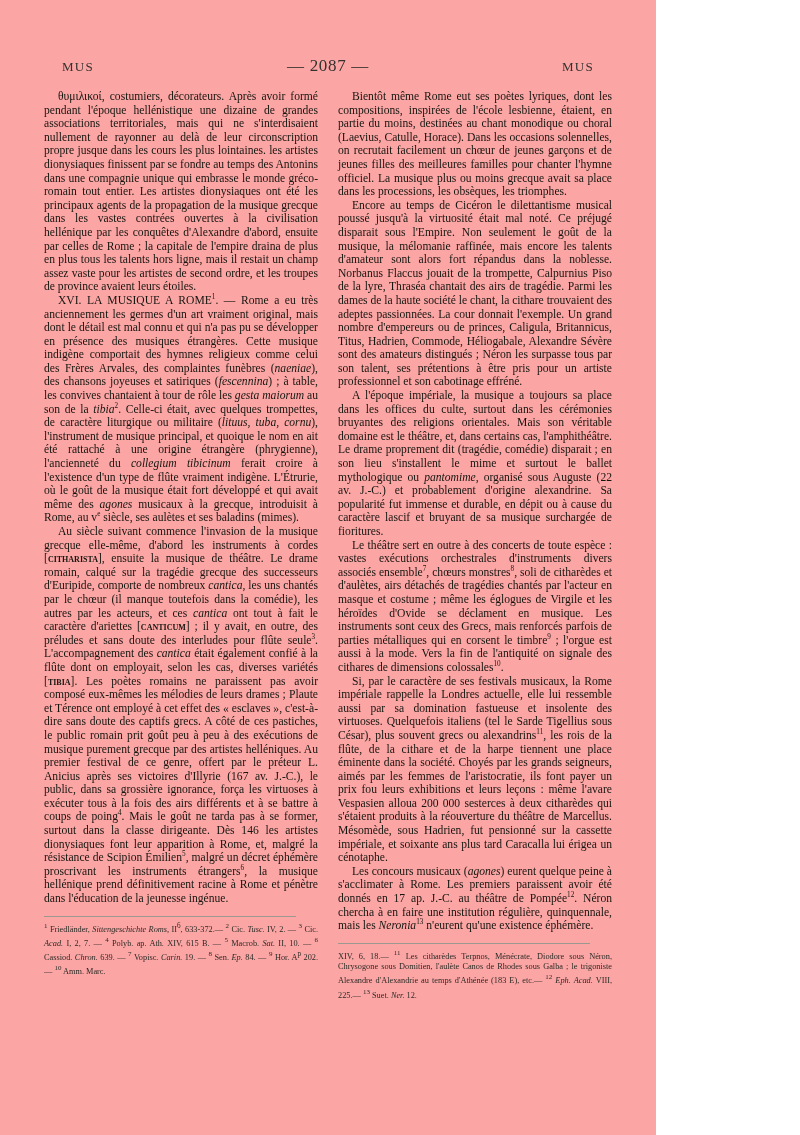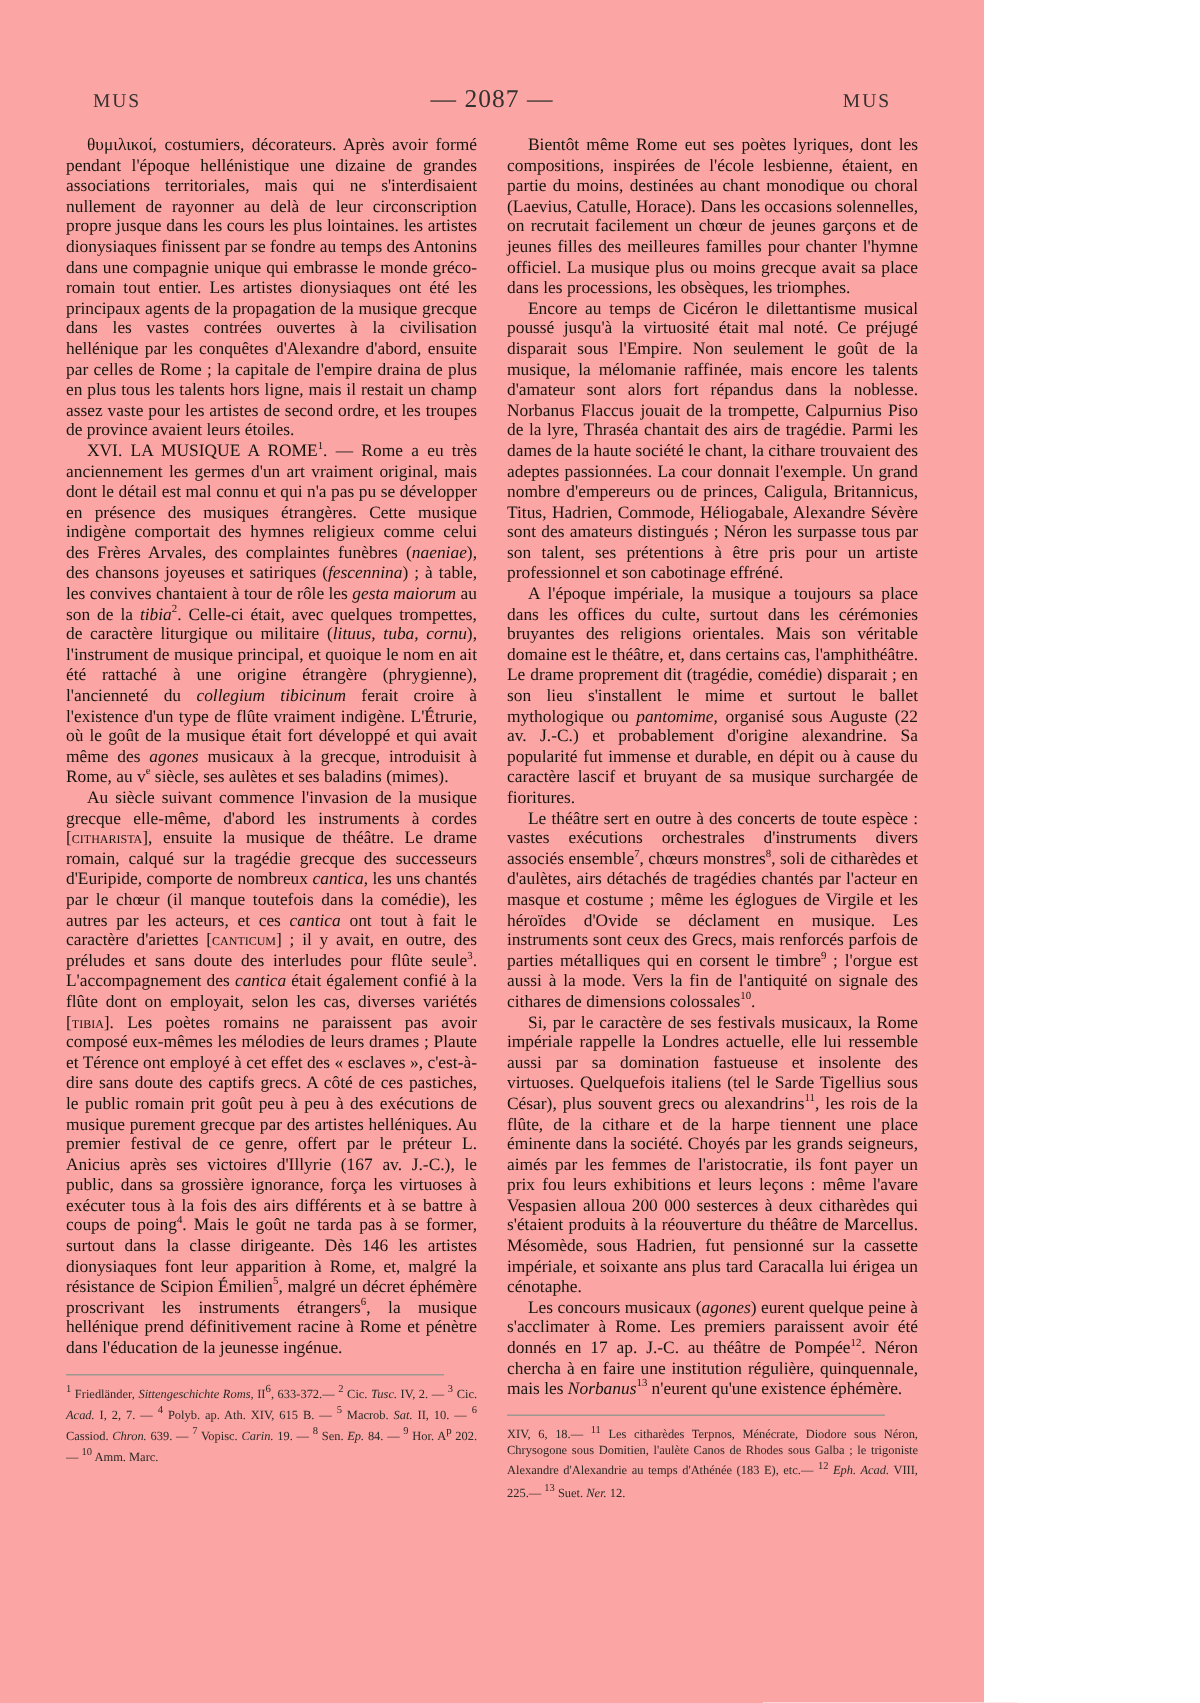--- a/index.html
+++ b/index.html
@@ -58,20 +58,21 @@
     text-indent: 14px;
     hyphens: auto;
     -webkit-hyphens: auto;
     color: #16160f;
   }
   p.body + p.body {
     margin-top: 0px;
   }
   .sc {
     font-variant: small-caps;
+    font-weight: bold;
   }
   .it {
     font-style: italic;
   }
   .notes-wrap {
     margin-top: 10px;
   }
   .notes-rule {
     border: 0;
     border-top: 1px solid #9a9890;
@@ -117,21 +118,21 @@
         <div class="notes"><span class="n">1</span> Friedländer, <span class="it">Sittengeschichte Roms,</span> II<sup>6</sup>, 633-372.— <span class="n">2</span> Cic. <span class="it">Tusc.</span> IV, 2. — <span class="n">3</span> Cic. <span class="it">Acad.</span> I, 2, 7. — <span class="n">4</span> Polyb. ap. Ath. XIV, 615 B. — <span class="n">5</span> Macrob. <span class="it">Sat.</span> II, 10. — <span class="n">6</span> Cassiod. <span class="it">Chron.</span> 639. — <span class="n">7</span> Vopisc. <span class="it">Carin.</span> 19. — <span class="n">8</span> Sen. <span class="it">Ep.</span> 84. — <span class="n">9</span> Hor. A<sup>p</sup> 202. — <span class="n">10</span> Amm. Marc.</div>
       </div>
     </div>
 
     <div class="col">
       <p class="body">Bientôt même Rome eut ses poètes lyriques, dont les compositions, inspirées de l'école lesbienne, étaient, en partie du moins, destinées au chant monodique ou choral (Laevius, Catulle, Horace). Dans les occasions solennelles, on recrutait facilement un chœur de jeunes garçons et de jeunes filles des meilleures familles pour chanter l'hymne officiel. La musique plus ou moins grecque avait sa place dans les processions, les obsèques, les triomphes.</p>
       <p class="body">Encore au temps de Cicéron le dilettantisme musical poussé jusqu'à la virtuosité était mal noté. Ce préjugé disparait sous l'Empire. Non seulement le goût de la musique, la mélomanie raffinée, mais encore les talents d'amateur sont alors fort répandus dans la noblesse. Norbanus Flaccus jouait de la trompette, Calpurnius Piso de la lyre, Thraséa chantait des airs de tragédie. Parmi les dames de la haute société le chant, la cithare trouvaient des adeptes passionnées. La cour donnait l'exemple. Un grand nombre d'empereurs ou de princes, Caligula, Britannicus, Titus, Hadrien, Commode, Héliogabale, Alexandre Sévère sont des amateurs distingués ; Néron les surpasse tous par son talent, ses prétentions à être pris pour un artiste professionnel et son cabotinage effréné.</p>
       <p class="body">A l'époque impériale, la musique a toujours sa place dans les offices du culte, surtout dans les cérémonies bruyantes des religions orientales. Mais son véritable domaine est le théâtre, et, dans certains cas, l'amphithéâtre. Le drame proprement dit (tragédie, comédie) disparait ; en son lieu s'installent le mime et surtout le ballet mythologique ou <span class="it">pantomime</span>, organisé sous Auguste (22 av. J.-C.) et probablement d'origine alexandrine. Sa popularité fut immense et durable, en dépit ou à cause du caractère lascif et bruyant de sa musique surchargée de fioritures.</p>
       <p class="body">Le théâtre sert en outre à des concerts de toute espèce : vastes exécutions orchestrales d'instruments divers associés ensemble<sup>7</sup>, chœurs monstres<sup>8</sup>, soli de citharèdes et d'aulètes, airs détachés de tragédies chantés par l'acteur en masque et costume ; même les églogues de Virgile et les héroïdes d'Ovide se déclament en musique. Les instruments sont ceux des Grecs, mais renforcés parfois de parties métalliques qui en corsent le timbre<sup>9</sup> ; l'orgue est aussi à la mode. Vers la fin de l'antiquité on signale des cithares de dimensions colossales<sup>10</sup>.</p>
       <p class="body">Si, par le caractère de ses festivals musicaux, la Rome impériale rappelle la Londres actuelle, elle lui ressemble aussi par sa domination fastueuse et insolente des virtuoses. Quelquefois italiens (tel le Sarde Tigellius sous César), plus souvent grecs ou alexandrins<sup>11</sup>, les rois de la flûte, de la cithare et de la harpe tiennent une place éminente dans la société. Choyés par les grands seigneurs, aimés par les femmes de l'aristocratie, ils font payer un prix fou leurs exhibitions et leurs leçons : même l'avare Vespasien alloua 200 000 sesterces à deux citharèdes qui s'étaient produits à la réouverture du théâtre de Marcellus. Mésomède, sous Hadrien, fut pensionné sur la cassette impériale, et soixante ans plus tard Caracalla lui érigea un cénotaphe.</p>
-      <p class="body">Les concours musicaux (<span class="it">agones</span>) eurent quelque peine à s'acclimater à Rome. Les premiers paraissent avoir été donnés en 17 ap. J.-C. au théâtre de Pompée<sup>12</sup>. Néron chercha à en faire une institution régulière, quinquennale, mais les <span class="it">Norbanus</span><sup>13</sup> n'eurent qu'une existence éphémère.</p>
+      <p class="body">Les concours musicaux (<span class="it">agones</span>) eurent quelque peine à s'acclimater à Rome. Les premiers paraissent avoir été donnés en 17 ap. J.-C. au théâtre de Pompée<sup>12</sup>. Néron chercha à en faire une institution régulière, quinquennale, mais les <span class="it">Neronia</span><sup>13</sup> n'eurent qu'une existence éphémère.</p>
 
       <div class="notes-wrap">
         <hr class="notes-rule">
         <div class="notes">XIV, 6, 18.— <span class="n">11</span> Les citharèdes Terpnos, Ménécrate, Diodore sous Néron, Chrysogone sous Domitien, l'aulète Canos de Rhodes sous Galba ; le trigoniste Alexandre d'Alexandrie au temps d'Athénée (183 E), etc.— <span class="n">12</span> <span class="it">Eph. Acad.</span> VIII, 225.— <span class="n">13</span> Suet. <span class="it">Ner.</span> 12.</div>
       </div>
     </div>
 
   </div>
 </div>
 

